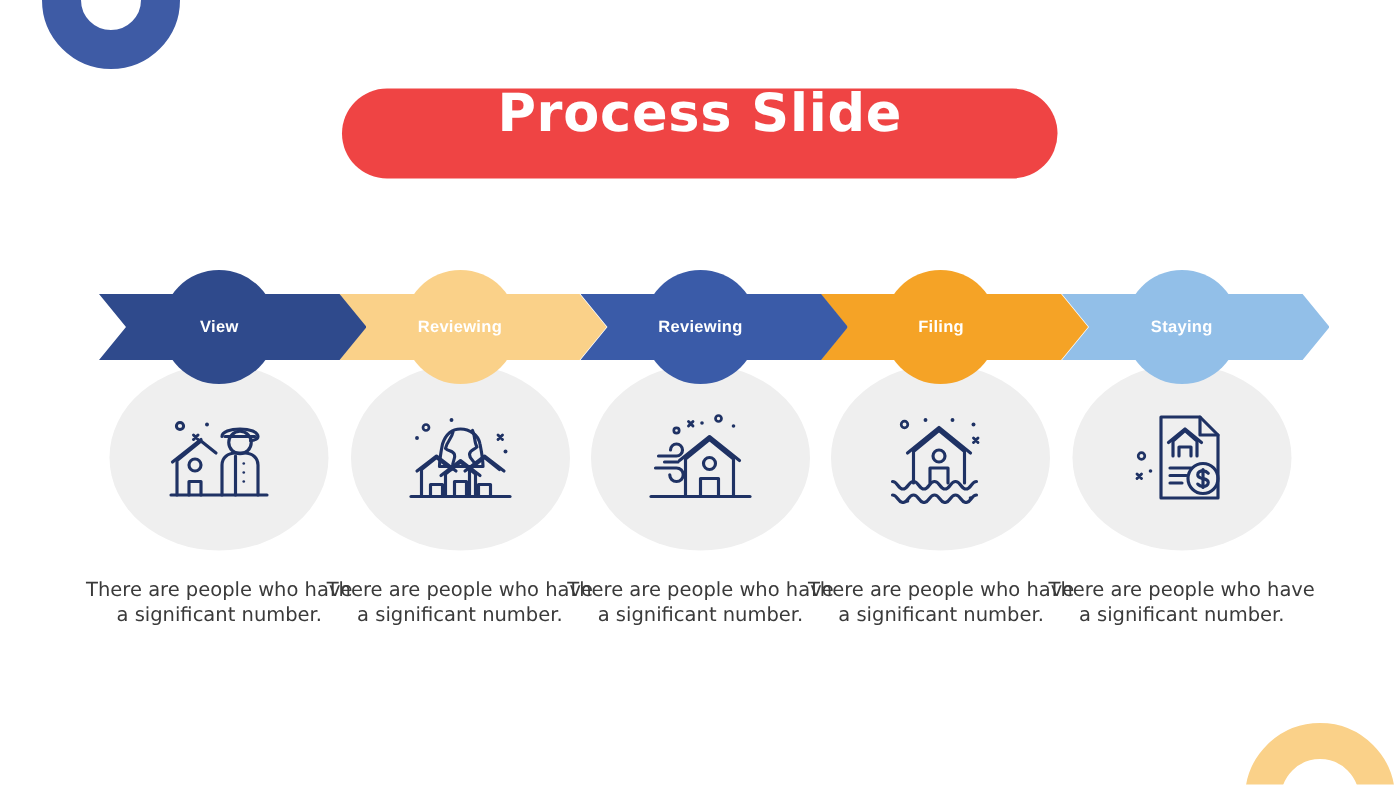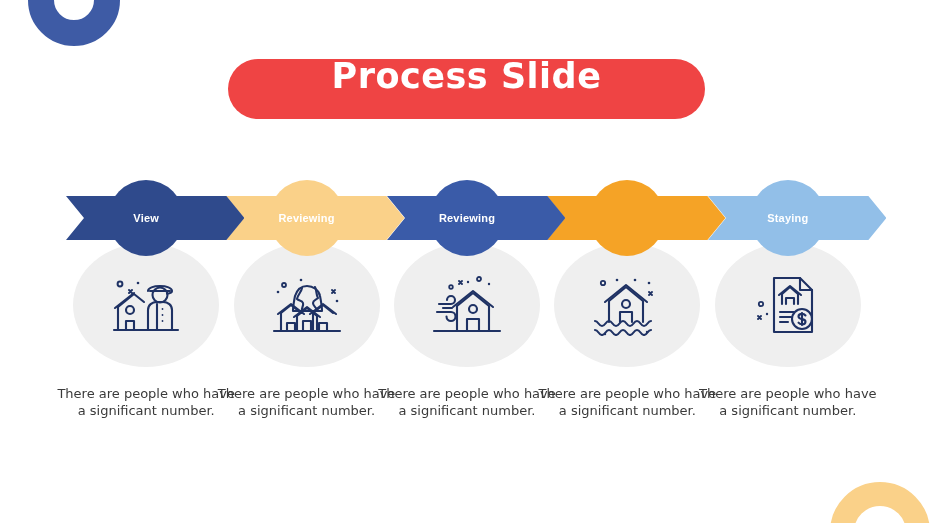--- a/index.html
+++ b/index.html
@@ -130,20 +130,21 @@
         <svg class="chev-shape" width="178.4" height="44" viewBox="0 0 178.4 44">
           <path d="M0,0 L160.4,0 L178.4,22 L160.4,44 L0,44 L18,22 Z" fill="#3A5BA8"></path>
         </svg>
         <div class="chev-label" style="width: 160.4px;">Reviewing</div>
       </div>
       <div class="chev" style="left: 481.2px; width: 178.4px; z-index: 7;">
         <div class="step-circle" style="background: rgb(245, 163, 38); left: 42.2px;"></div>
         <svg class="chev-shape" width="178.4" height="44" viewBox="0 0 178.4 44">
           <path d="M0,0 L160.4,0 L178.4,22 L160.4,44 L0,44 L18,22 Z" fill="#F5A326"></path>
         </svg>
+        <div class="chev-label" style="width: 160.4px;">Filing</div>
       </div>
       <div class="chev" style="left: 641.6px; width: 178.4px; z-index: 6; text-align: right;">
         <div class="step-circle" style="background: rgb(146, 191, 232); left: 42.2px;"></div>
         <svg class="chev-shape" width="178.4" height="44" viewBox="0 0 178.4 44">
           <path d="M0,0 L160.4,0 L178.4,22 L160.4,44 L0,44 L18,22 Z" fill="#92BFE8"></path>
         </svg>
         <div class="chev-label" style="width: 160.4px;">Staying</div>
       </div>
     </div>
 

